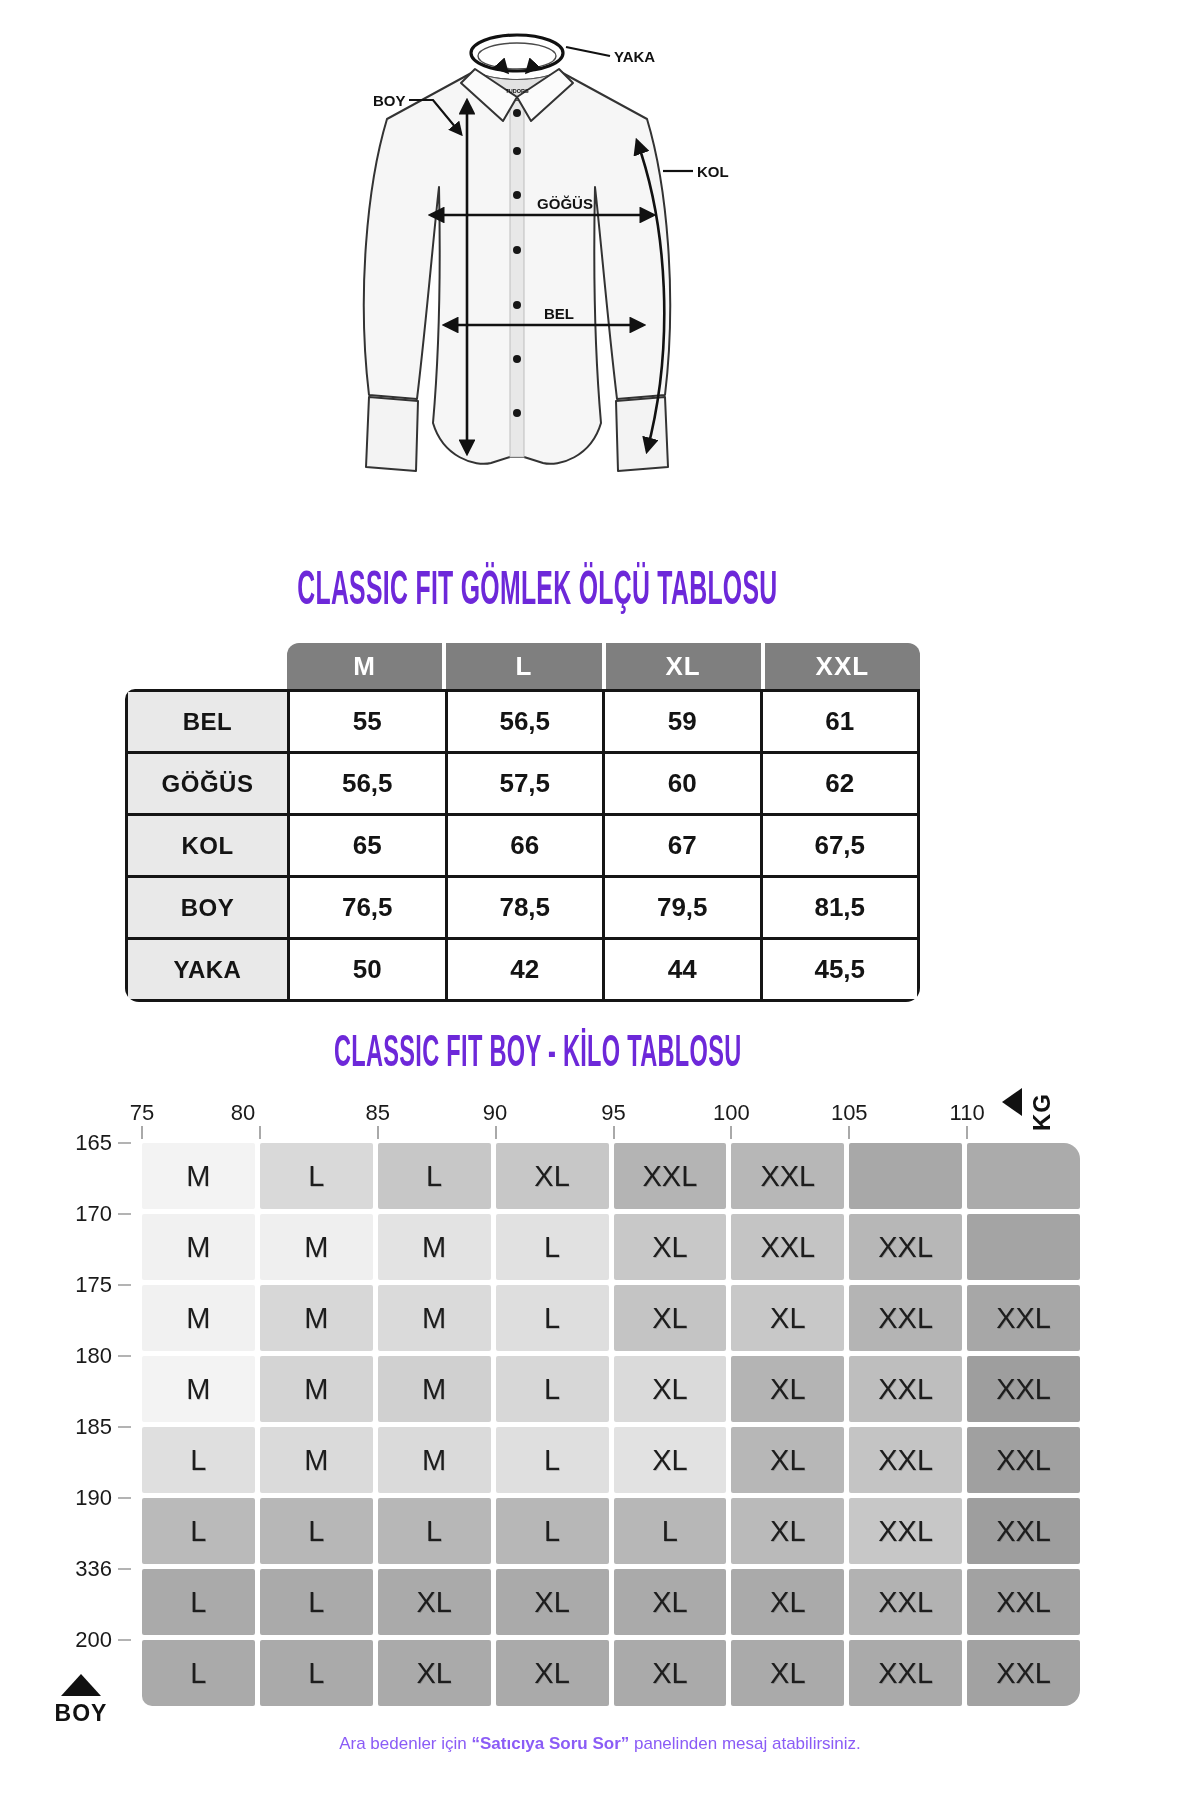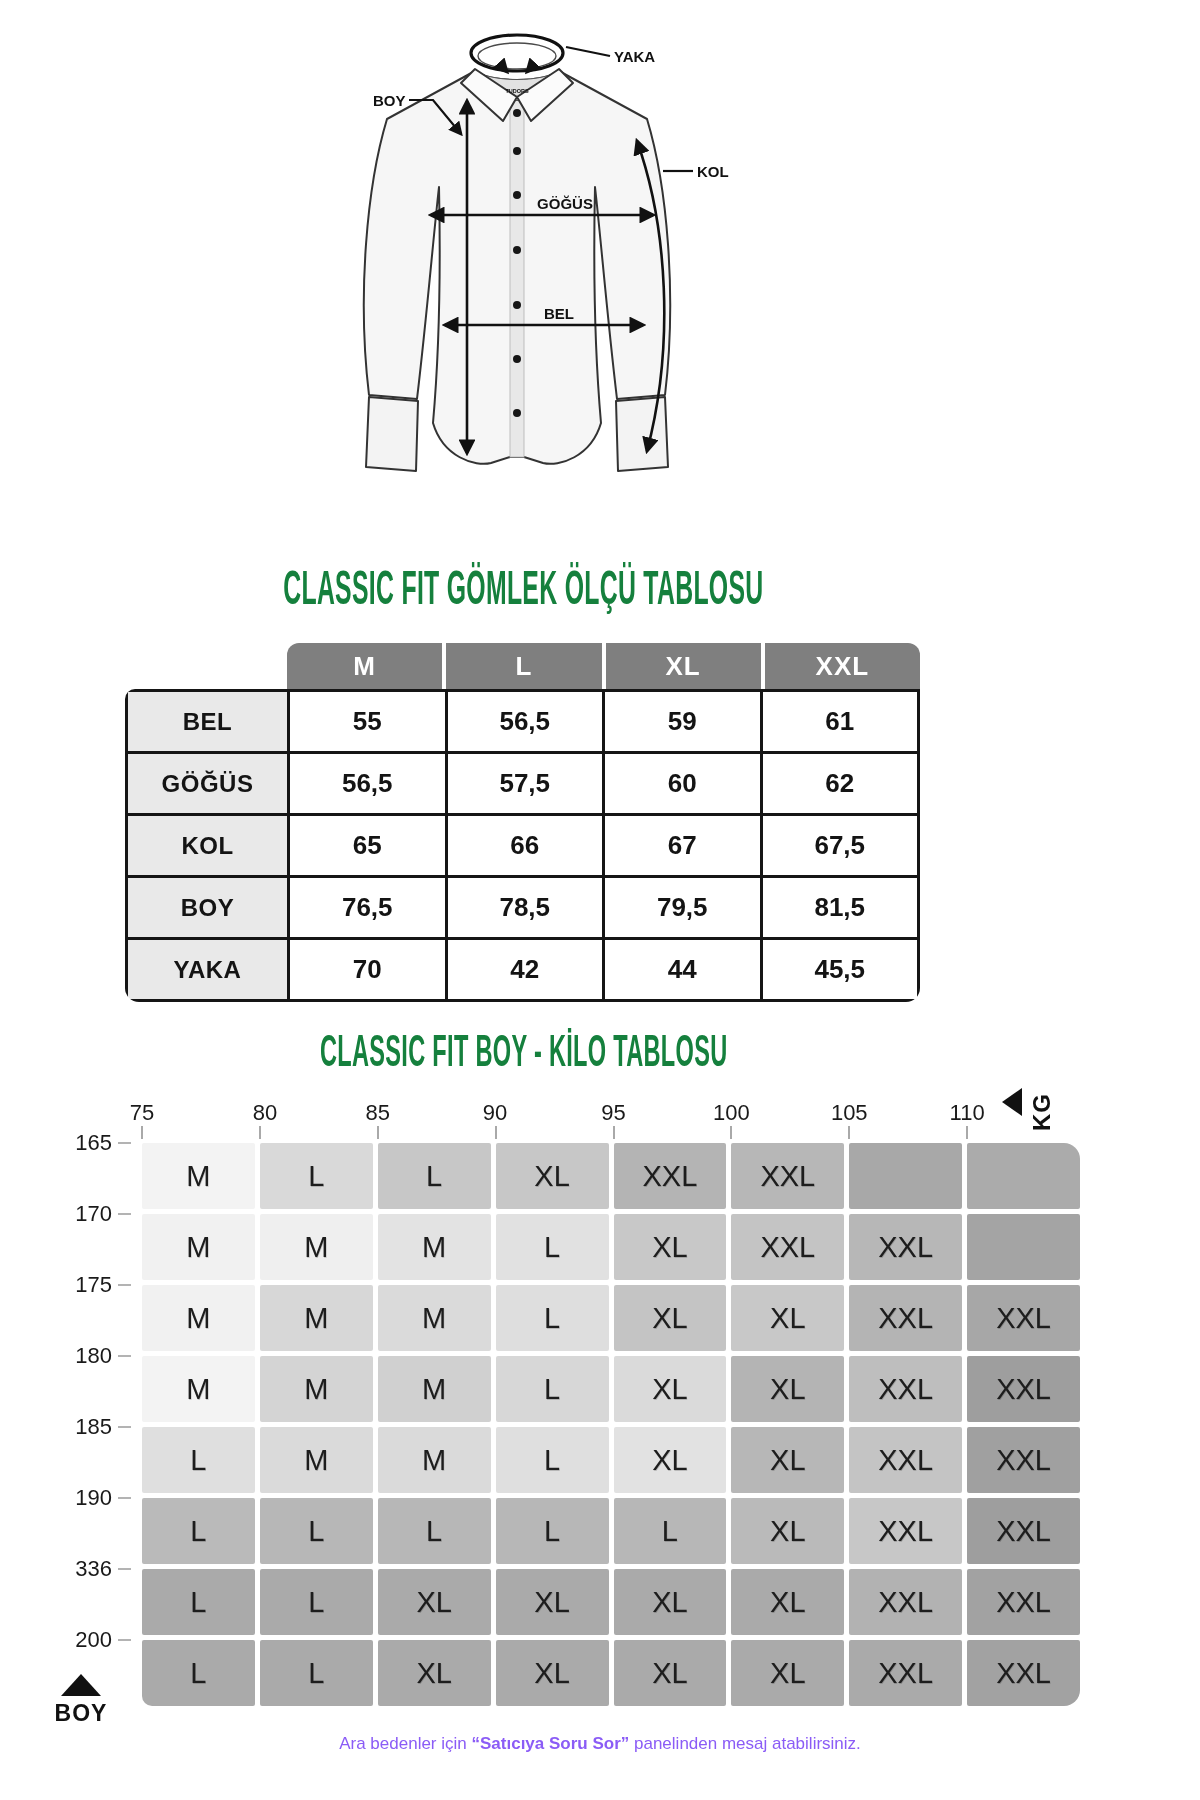--- a/index.html
+++ b/index.html
@@ -1,19 +1,19 @@
 <!DOCTYPE html>
 <html><head>
 <meta charset="utf-8">
 <style>
   html,body{margin:0;padding:0;background:#ffffff;font-family:"Liberation Sans",sans-serif;}
   .page{position:relative;width:1200px;height:1800px;background:#fff;overflow:hidden;}
 
   
-  .title{position:absolute;left:126px;width:795px;text-align:center;font-weight:700;color:#15803d;white-space:nowrap;}
+  .title{position:absolute;left:140px;width:795px;text-align:center;font-weight:700;color:#6d28d9;white-space:nowrap;}
   .title .stretch{display:inline-block;transform:scale(0.62,1.18);transform-origin:center;letter-spacing:0.5px;}
   #title1{top:566px;font-size:40px;}
   #title2{top:1030px;font-size:38px;}
 
   
   .t1{position:absolute;left:125px;top:643px;width:795px;}
   .t1-header{margin-left:162px;display:grid;grid-template-columns:repeat(4,1fr);gap:4px;height:46px;}
   .t1-hc{background:#7f7f7f;color:#fff;display:flex;align-items:center;justify-content:center;
          font-size:26px;font-weight:700;letter-spacing:1px;}
   .t1-hc:first-child{border-top-left-radius:12px;}
@@ -157,38 +157,38 @@
             </tr>
             <tr>
               <td class="lbl">BOY</td>
               <td>76,5</td>
               <td>78,5</td>
               <td>79,5</td>
               <td>81,5</td>
             </tr>
             <tr>
               <td class="lbl">YAKA</td>
-              <td>70</td>
+              <td>50</td>
               <td>42</td>
               <td>44</td>
               <td>45,5</td>
             </tr>
           </tbody>
       </table>
     </div>
   </div>
 
   <div class="title" id="title2">
     <span class="stretch">CLASSIC FIT BOY - KİLO TABLOSU</span>
   </div>
 
   <div id="kg-axis">
       <span class="kgnum" style="left: 142px;">75</span>
       <span class="kgtick" style="left: 141px;"></span>
-      <span class="kgnum" style="left: 265px;">80</span>
+      <span class="kgnum" style="left: 243px;">80</span>
       <span class="kgtick" style="left: 258.875px;"></span>
       <span class="kgnum" style="left: 377.75px;">85</span>
       <span class="kgtick" style="left: 376.75px;"></span>
       <span class="kgnum" style="left: 495px;">90</span>
       <span class="kgtick" style="left: 494.625px;"></span>
       <span class="kgnum" style="left: 613.5px;">95</span>
       <span class="kgtick" style="left: 612.5px;"></span>
       <span class="kgnum" style="left: 731.375px;">100</span>
       <span class="kgtick" style="left: 730.375px;"></span>
       <span class="kgnum" style="left: 849.25px;">105</span>

